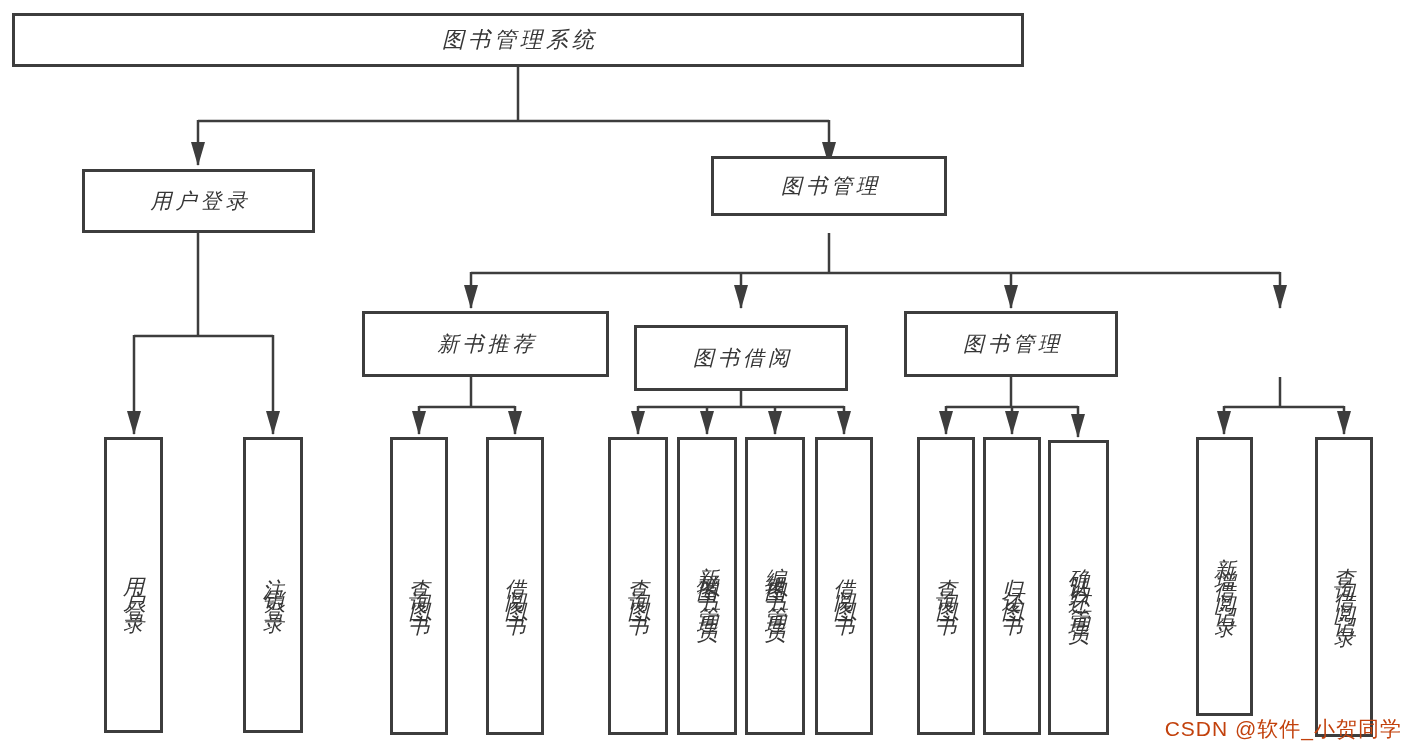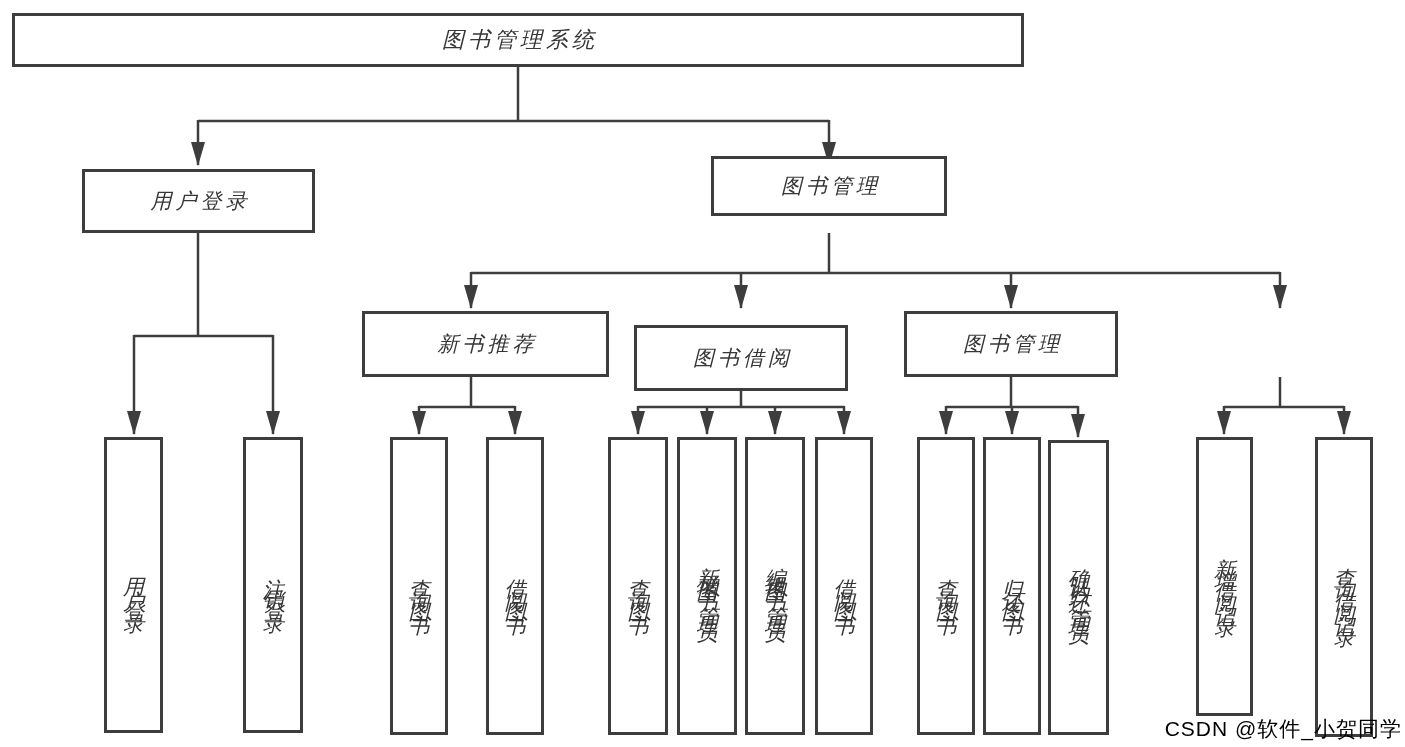--- a/index.html
+++ b/index.html
@@ -32,21 +32,21 @@
     letter-spacing:12px;
     text-indent:0;
     white-space:normal;
   }
   .vnode.tight{letter-spacing:8px;}
   .watermark{
     position:absolute;
     right:3px;bottom:4px;
     font-size:21px;
     letter-spacing:1px;
-    color:#000000;
+    color:#c2410c;
   }
 </style>
 </head>
 <body>
 
 <div class="canvas">
 
   <svg class="connector-layer" width="1405" height="747" viewBox="0 0 1405 747" xmlns="http://www.w3.org/2000/svg">
     <defs>
       <marker id="arrow" viewBox="0 0 24 14" markerUnits="userSpaceOnUse" markerWidth="24" markerHeight="14" refX="23" refY="7" orient="auto">

